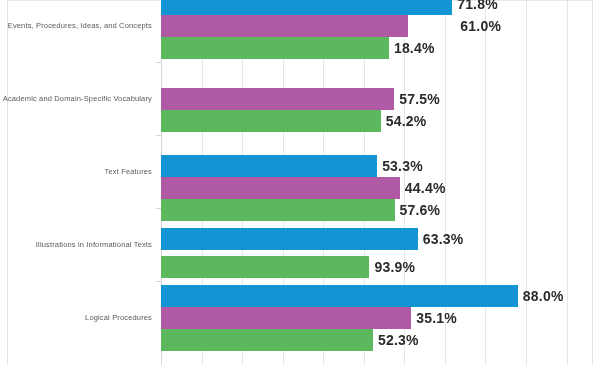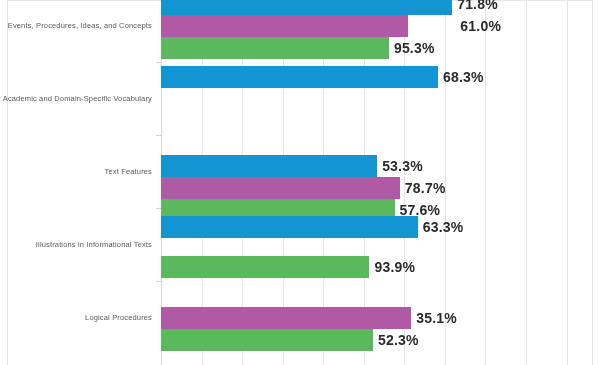--- a/index.html
+++ b/index.html
@@ -165,58 +165,66 @@
           <div class="bar-row" style="top: 0px; width: 431px;">
             <div class="bar s0" title="Events, Procedures, Ideas, and Concepts — 71.8%" style="width: 291.149px; background: rgb(19, 149, 212);"></div>
             <span class="bar-value" style="left: 296.149px;">71.8%</span>
           </div>
           <div class="bar-row" style="top: 22px; width: 431px;">
             <div class="bar s1" title="Events, Procedures, Ideas, and Concepts — 61.0%" style="width: 247.355px; background: rgb(176, 89, 164);"></div>
             <span class="bar-value" style="left: 252.355px; margin-left: 47px;">61.0%</span>
           </div>
           <div class="bar-row" style="top: 44px; width: 431px;">
             <div class="bar s2" title="Events, Procedures, Ideas, and Concepts — 56.2%" style="width: 227.891px; background: rgb(92, 184, 92);"></div>
-            <span class="bar-value" style="left: 232.891px;">95.3%</span>
+            <span class="bar-value" style="left: 232.891px;">18.4%</span>
           </div>
         </div>
         <div class="group-tick" style="top: 70px;"></div>
         <div class="bar-group" style="top: 74px; height: 66px;">
-          <div class="bar-row" style="top: 0px; width: 431px;">
-            <div class="bar s0" title="Academic and Domain-Specific Vocabulary — 68.3%" style="width: 276.956px; background: rgb(19, 149, 212);"></div>
-            <span class="bar-value" style="left: 281.956px;">68.3%</span>
+          <div class="bar-row" style="top: 22px; width: 431px;">
+            <div class="bar s1" title="Academic and Domain-Specific Vocabulary — 57.5%" style="width: 233.162px; background: rgb(176, 89, 164);"></div>
+            <span class="bar-value" style="left: 238.162px;">57.5%</span>
+          </div>
+          <div class="bar-row" style="top: 44px; width: 431px;">
+            <div class="bar s2" title="Academic and Domain-Specific Vocabulary — 54.2%" style="width: 219.781px; background: rgb(92, 184, 92);"></div>
+            <span class="bar-value" style="left: 224.781px;">54.2%</span>
           </div>
         </div>
         <div class="group-tick" style="top: 143px;"></div>
         <div class="bar-group" style="top: 163px; height: 66px;">
           <div class="bar-row" style="top: 0px; width: 431px;">
             <div class="bar s0" title="Text Features — 53.3%" style="width: 216.131px; background: rgb(19, 149, 212);"></div>
             <span class="bar-value" style="left: 221.131px;">53.3%</span>
           </div>
           <div class="bar-row" style="top: 22px; width: 431px;">
             <div class="bar s1" title="Text Features — 58.9%" style="width: 238.839px; background: rgb(176, 89, 164);"></div>
-            <span class="bar-value" style="left: 243.839px;">78.7%</span>
+            <span class="bar-value" style="left: 243.839px;">44.4%</span>
           </div>
           <div class="bar-row" style="top: 44px; width: 431px;">
             <div class="bar s2" title="Text Features — 57.6%" style="width: 233.568px; background: rgb(92, 184, 92);"></div>
             <span class="bar-value" style="left: 238.568px;">57.6%</span>
           </div>
         </div>
         <div class="group-tick" style="top: 216px;"></div>
         <div class="bar-group" style="top: 220px; height: 66px;">
-          <div class="bar-row" style="top: 4px; width: 431px;">
+          <div class="bar-row" style="top: 16px; width: 431px;">
             <div class="bar s0" title="Illustrations in Informational Texts — 63.3%" style="width: 256.681px; background: rgb(19, 149, 212);"></div>
             <span class="bar-value" style="left: 261.681px;">63.3%</span>
           </div>
           <div class="bar-row" style="top: 44px; width: 431px;">
             <div class="bar s2" title="Illustrations in Informational Texts — 51.4%" style="width: 208.427px; background: rgb(92, 184, 92);"></div>
             <span class="bar-value" style="left: 213.427px;">93.9%</span>
           </div>
         </div>
         <div class="group-tick" style="top: 289px;"></div>
         <div class="bar-group" style="top: 293px; height: 66px;">
+          <div class="bar-row" style="top: 0px; width: 431px;">
+            <div class="bar s0" title="Logical Connections — 88.0%" style="width: 356.84px; background: rgb(19, 149, 212);"></div>
+            <span class="bar-value" style="left: 361.84px;">88.0%</span>
+          </div>
           <div class="bar-row" style="top: 22px; width: 431px;">
             <div class="bar s1" title="Logical Connections — 61.7%" style="width: 250.194px; background: rgb(176, 89, 164);"></div>
             <span class="bar-value" style="left: 255.194px;">35.1%</span>
           </div>
           <div class="bar-row" style="top: 44px; width: 431px;">
             <div class="bar s2" title="Logical Connections — 52.3%" style="width: 212.076px; background: rgb(92, 184, 92);"></div>
             <span class="bar-value" style="left: 217.076px;">52.3%</span>
           </div>
         </div>
       </div>

